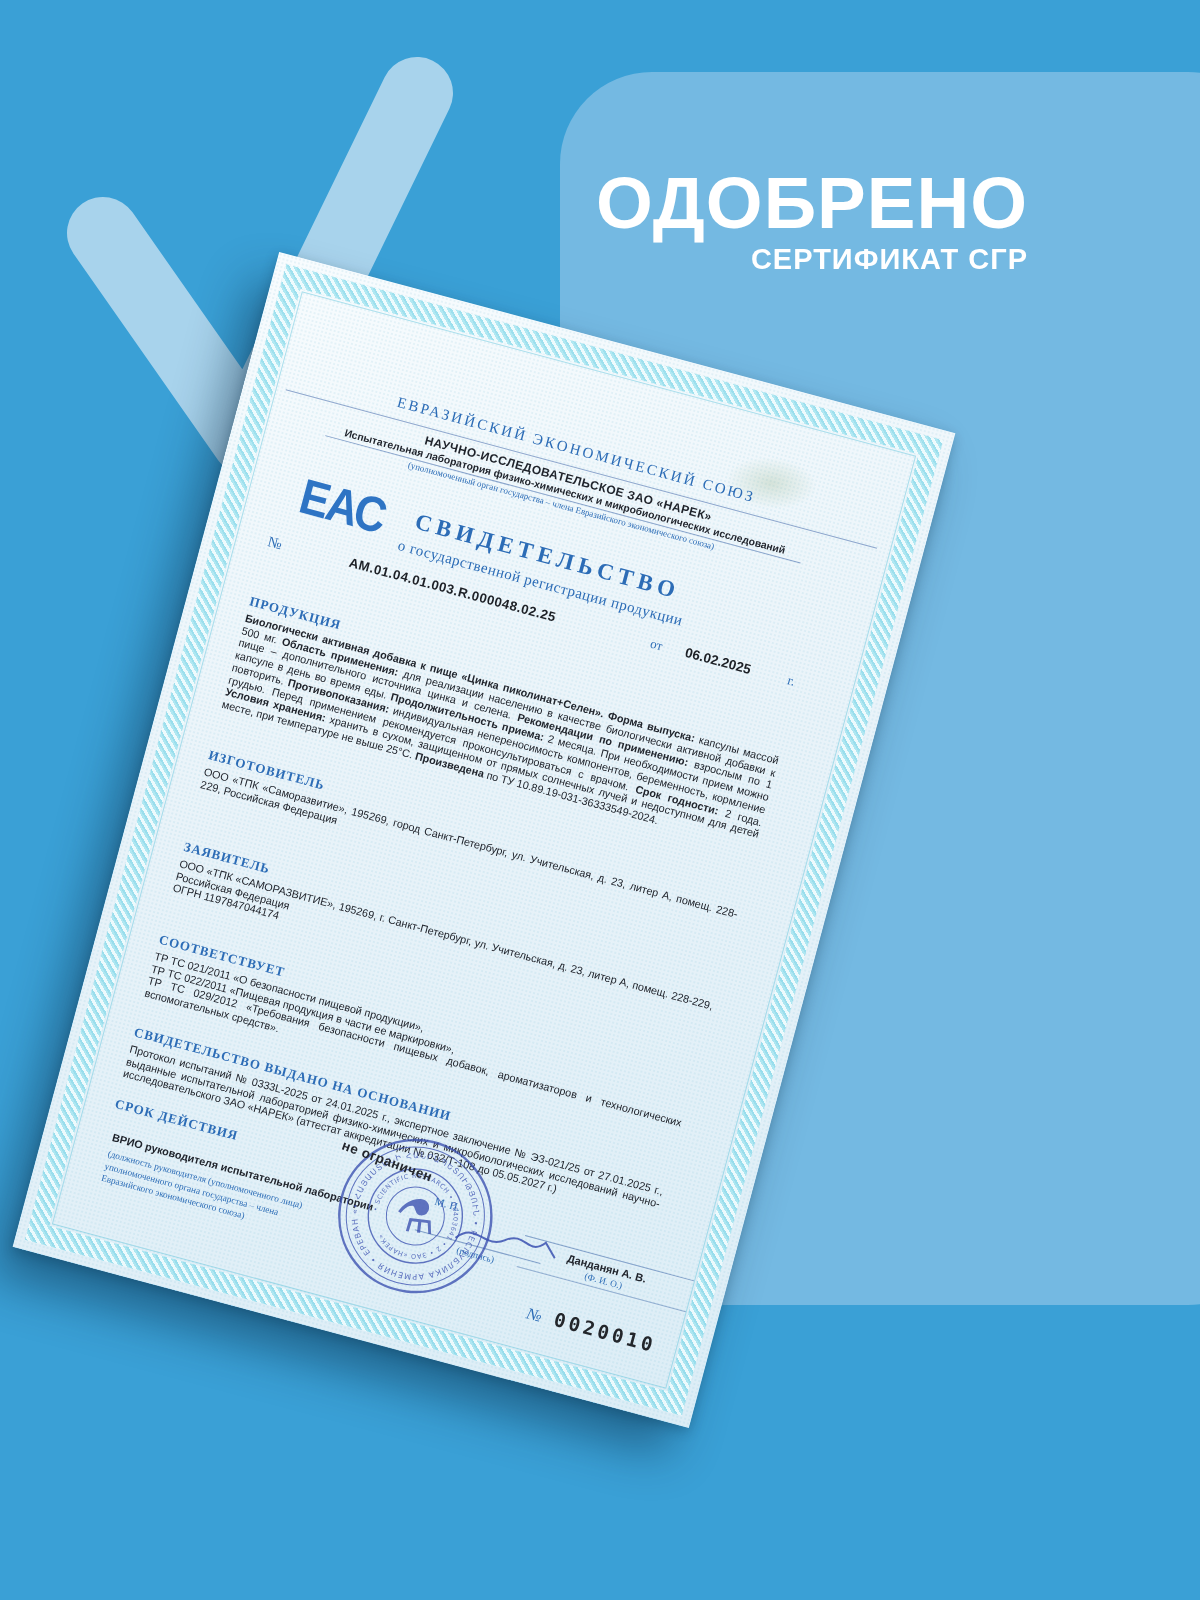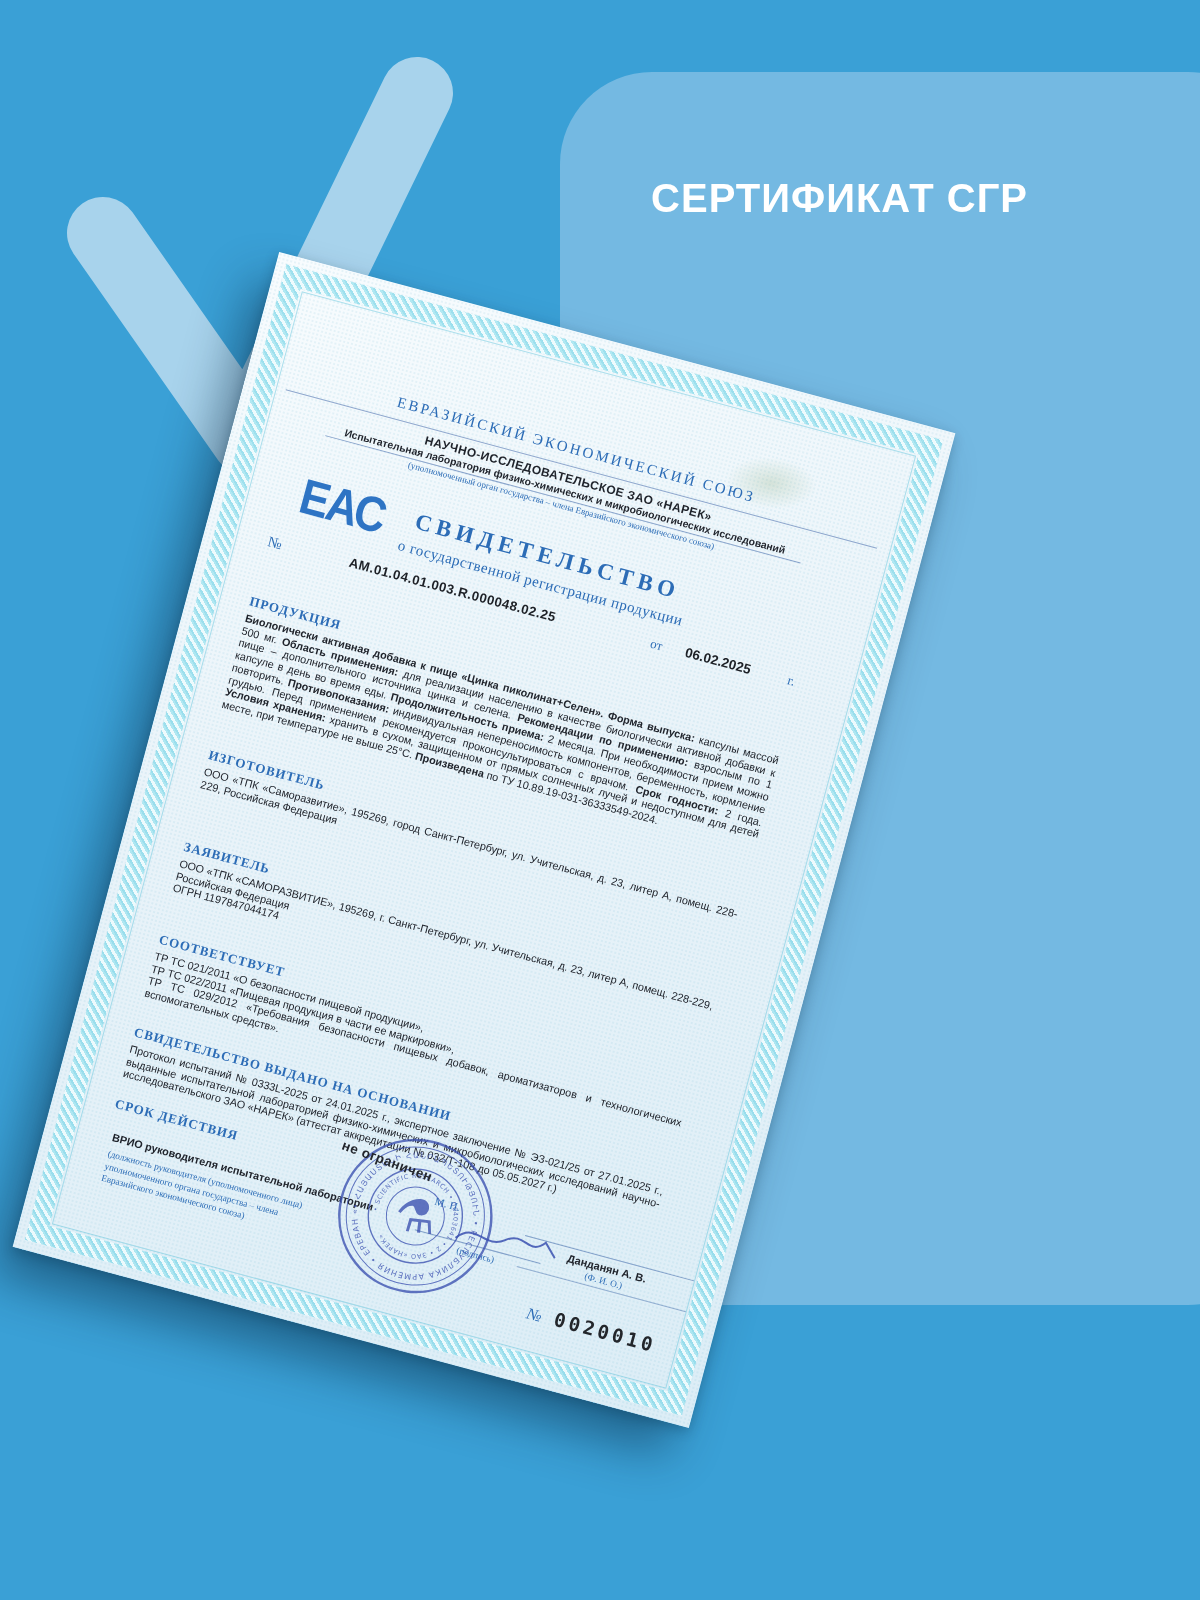--- a/index.html
+++ b/index.html
@@ -7,21 +7,21 @@
        background:#3AA0D6;font-family:"Liberation Sans",sans-serif;}
 
   
   .panel-rounded{position:absolute;left:560px;top:72px;width:720px;height:1233px;
        background:#74B9E2;border-radius:92px;}
   .check-svg{position:absolute;left:0;top:0;}
 
   
   .headline{position:absolute;top:166px;right:172px;text-align:right;color:#ffffff;}
   .headline .t1{font-size:73px;font-weight:bold;letter-spacing:1px;line-height:1;}
-  .headline .t2{font-size:40px;font-weight:bold;letter-spacing:1px;line-height:1;margin-top:12px;}
+  .headline .t2{font-size:29px;font-weight:bold;letter-spacing:1px;line-height:1;margin-top:6px;}
 
   
   .paper{position:absolute;left:134px;top:325px;width:700px;height:1030px;
        transform:rotate(15deg);
        background:linear-gradient(155deg,#f8fcfe 0%,#e9f3f9 45%,#dcedf6 100%);
        box-shadow:-16px 32px 48px rgba(4,34,58,.45),0 4px 12px rgba(4,34,58,.25);}
   .paper::before{content:"";position:absolute;inset:0;
        background-image:radial-gradient(rgba(125,190,215,.15) 1px,transparent 1px);
        background-size:4px 4px;pointer-events:none;}
   .lace{position:absolute;inset:10px;border:20px solid transparent;
@@ -87,20 +87,21 @@
 </head>
 <body>
 
 <div class="panel-rounded"></div>
 
 <svg class="check-svg" width="1200" height="1600" viewBox="0 0 1200 1600">
   <polyline points="103,233 248,440 417,93" fill="none" stroke="#A8D3EC" stroke-width="72" stroke-linecap="round" stroke-linejoin="round"></polyline>
 </svg>
 
 <div class="headline">
+  <div class="t1">ОДОБРЕНО</div>
   <div class="t2">СЕРТИФИКАТ СГР</div>
 </div>
 
 <div class="paper">
   <div class="lace"></div>
   <div class="oval-seal"></div>
 
   <div class="content">
 
     <div class="abs eac" style="left:22px;top:204px;">ЕАС</div>

